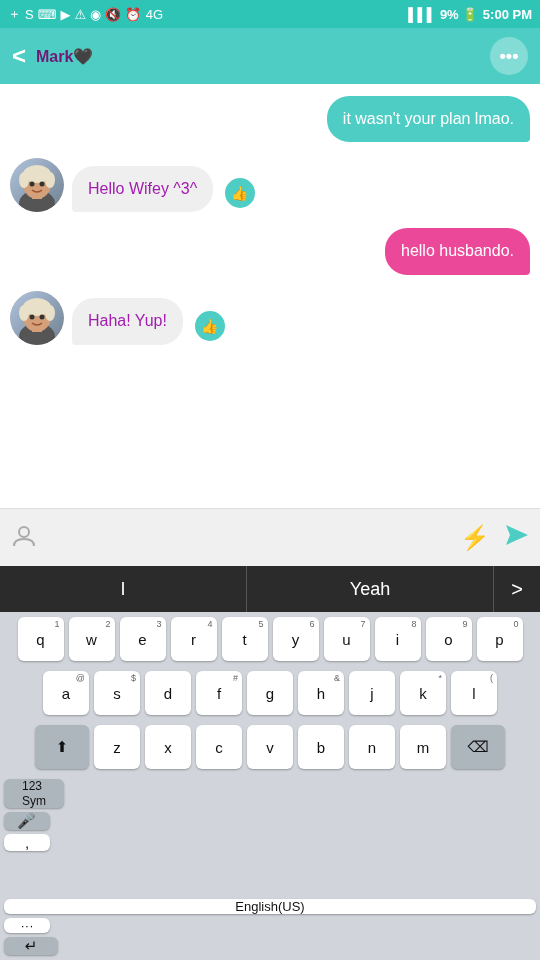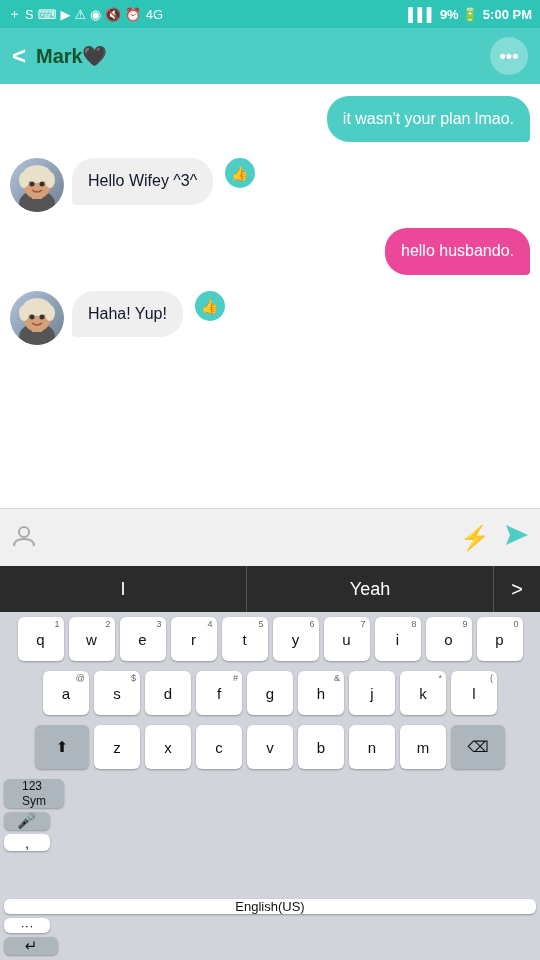--- a/index.html
+++ b/index.html
@@ -31,42 +31,42 @@
     #header {
       background: #4ecdc4;
       height: 56px;
       display: flex;
       align-items: center;
       padding: 0 12px;
       justify-content: space-between;
     }
     .header-left { display: flex; align-items: center; gap: 10px; color: white; font-size: 20px; font-weight: bold; }
     .back-arrow { color: white; font-size: 24px; font-weight: bold; }
-    .header-name { color: #14532d; font-size: 20px; font-weight: bold; }
+    .header-name { color: #701a75; font-size: 16px; font-weight: bold; }
     .more-btn {
       background: rgba(255,255,255,0.3);
       border-radius: 50%;
       width: 38px; height: 38px;
       display: flex; align-items: center; justify-content: center;
       color: white; font-size: 18px; font-weight: bold;
     }
 
     
     #chat-area {
       flex: 1;
       background: #fff;
       overflow-y: auto;
       padding: 12px 10px;
       display: flex;
       flex-direction: column;
       gap: 16px;
     }
 
     
-    .msg-row { display: flex; gap: 8px; }
+    .msg-row { display: flex; align-items: flex-end; gap: 8px; }
     .msg-row.right { flex-direction: row-reverse; }
 
     .avatar {
       width: 54px; height: 54px;
       border-radius: 50%;
       background: #ccc;
       overflow: hidden;
       flex-shrink: 0;
       display: flex; align-items: center; justify-content: center;
     }
@@ -84,21 +84,21 @@
     .bubble {
       padding: 12px 16px;
       border-radius: 22px;
       font-size: 16px;
       max-width: 320px;
       line-height: 1.4;
       position: relative;
     }
     .bubble.received {
       background: #efefef;
-      color: #0f172a;
+      color: #a21caf;
       border-bottom-left-radius: 4px;
     }
     .bubble.sent {
       background: #ec4899;
       color: white;
       border-bottom-right-radius: 4px;
     }
 
     .reaction {
       width: 30px; height: 30px;

